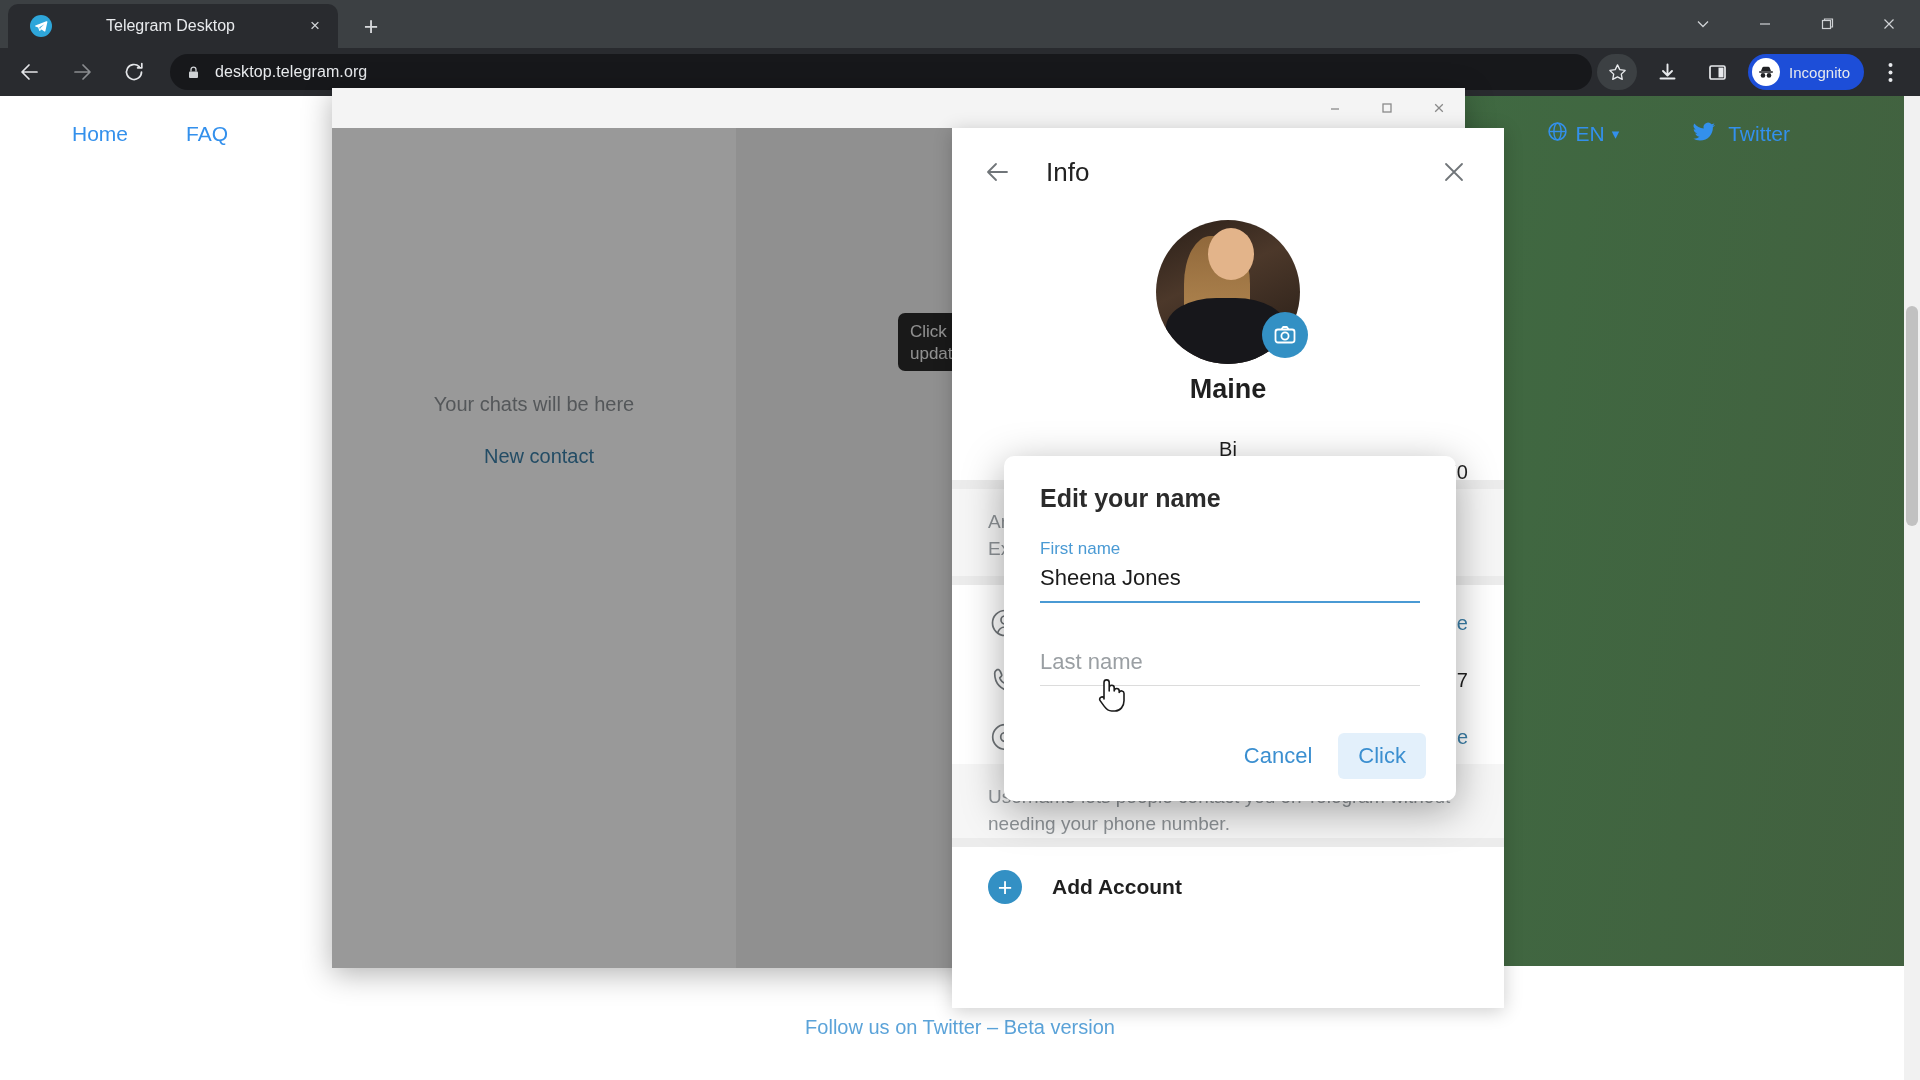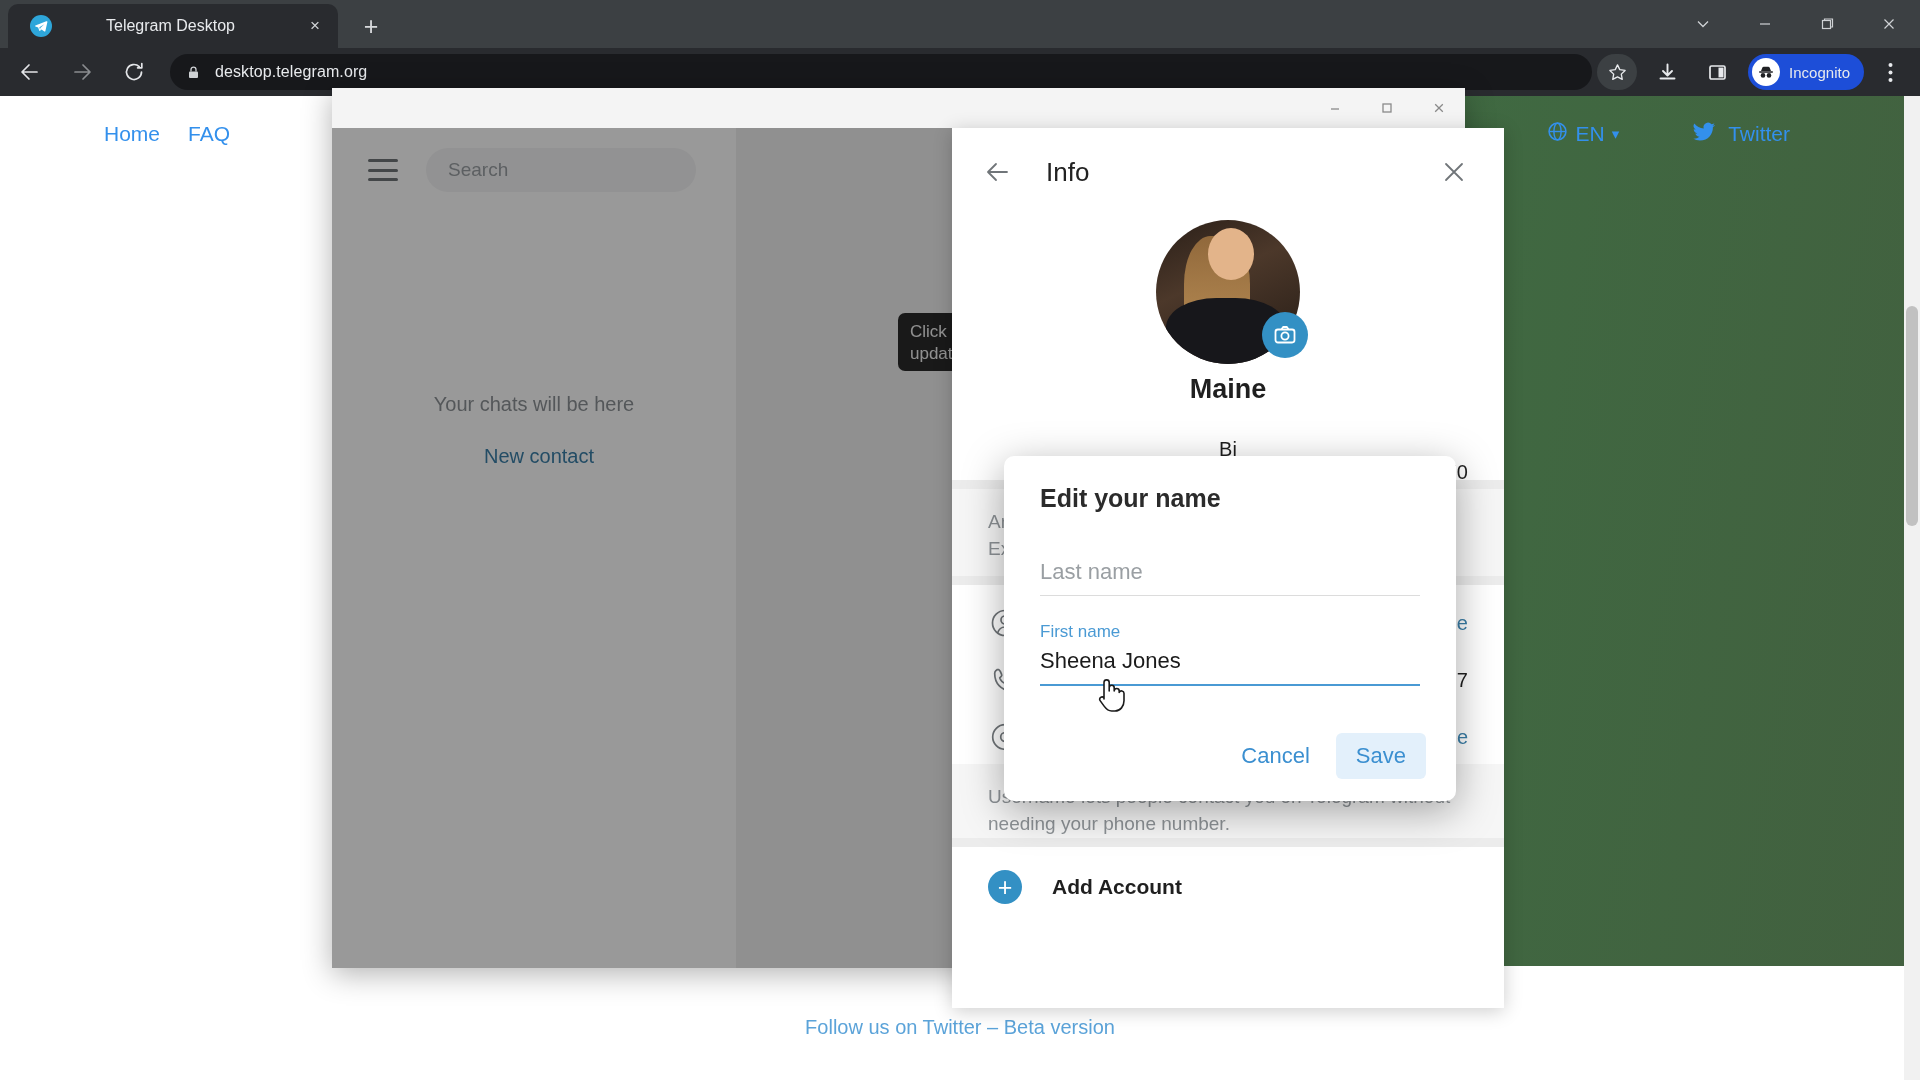--- a/index.html
+++ b/index.html
@@ -92,21 +92,21 @@
 
   
   .page {
     position: absolute; left: 0; top: 96px; width: 1920px; height: 984px;
     background: #ffffff;
   }
   .site-nav {
     position: absolute; left: 0; top: 0; width: 1920px; height: 76px;
     display: flex; align-items: center;
   }
-  .site-nav-left { display: flex; align-items: flex-end; margin-left: 104px; gap: 28px; }
+  .site-nav-left { display: flex; align-items: flex-end; margin-left: 72px; gap: 58px; }
   .site-link { color: #3390ec; font-size: 21px; }
   .site-nav-right {
     position: absolute; right: 130px; display: flex;
     align-items: center; gap: 73px;
   }
   .lang-sel { display: flex; align-items: center; gap: 7px; color: #3390ec; font-size: 21px; }
   .twitter-link { display: flex; align-items: center; gap: 12px; color: #3390ec; font-size: 21px; }
 
   .page-footer {
     position: absolute; left: 0; top: 920px; width: 1920px;
@@ -456,30 +456,20 @@
     </span>
     <span class="tg-win-btn">
       <svg width="14" height="14" viewBox="0 0 14 14">
           <path d="M3.2 3.2l7.6 7.6M10.8 3.2l-7.6 7.6" stroke="currentColor" stroke-width="1.3"></path>
         </svg>
     </span>
   </div>
 
   <div class="tg-body">
     <div class="tg-sidebar">
-      <div class="tg-topbar">
-        <span class="burger">
-          <span></span>
-            <span></span>
-            <span></span>
-        </span>
-        <div class="tg-search">
-          <span>Search</span>
-        </div>
-      </div>
       <div class="tg-empty-text">Your chats will be here</div>
       <div class="tg-newcontact">New contact</div>
     </div>
 
     <div class="tg-avatar-top"></div>
 
     <div class="tooltip">Click here to update</div>
   </div>
 
   <div class="tg-scrim"></div>
@@ -570,34 +560,34 @@
 
     <div class="add-account" style="top:719px;">
       <span class="plus-circle">+</span>
       <span class="add-account-label">Add Account</span>
     </div>
   </div>
 
   <div class="dialog">
     <div class="dialog-title">Edit your name</div>
 
-    <div class="field" style="margin-top:46px;">
-      <div class="field-placeholder">Last name</div>
-      <div class="field-underline"></div>
-    </div>
-
     <div class="field">
       <div class="field-label-active">First name</div>
       <div class="field-value">Sheena Jones</div>
       <div class="field-underline-active"></div>
     </div>
 
+    <div class="field" style="margin-top:46px;">
+      <div class="field-placeholder">Last name</div>
+      <div class="field-underline"></div>
+    </div>
+
     <div class="dialog-actions">
       <span class="btn-text">Cancel</span>
-      <span class="btn-text btn-save">Save</span>
+      <span class="btn-text btn-save">Click</span>
     </div>
   </div>
 </div>
 
 <span class="cursor">
   <svg width="34" height="42" viewBox="0 0 34 42">
     <path d="M9 26V9.5a2.6 2.6 0 0 1 5.2 0V18v-3.2a2.5 2.5 0 0 1 5 0V18a2.5 2.5 0 0 1 5 0v1.4a2.5 2.5 0 0 1 4.8.9v7.4c0 5.4-3.6 10.3-9 10.3h-3.4c-3.4 0-5.1-1.6-7.3-4.6l-4.2-5.8c-.8-1.1-.5-2.5.6-3.2 1.1-.7 2.5-.4 3.3.6z" fill="#ffffff" stroke="#1b1b1b" stroke-width="1.6" stroke-linejoin="round"></path>
   </svg>
 </span>
 

